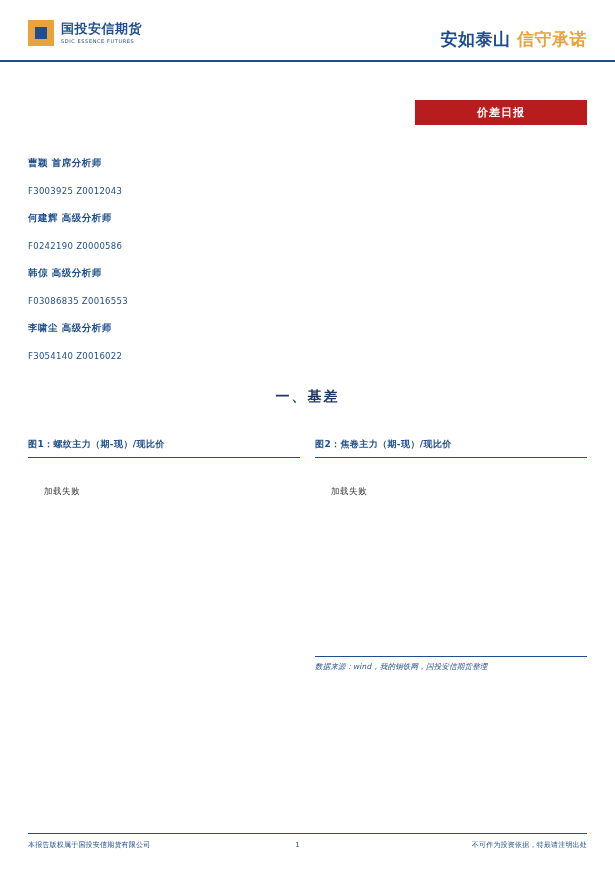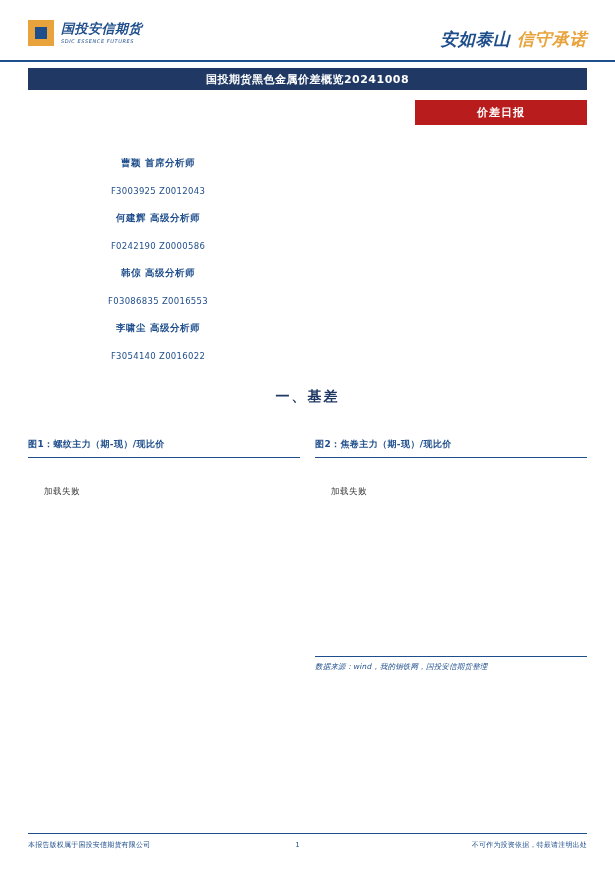--- a/index.html
+++ b/index.html
@@ -24,21 +24,20 @@
 
   
   .header {
     position: absolute;
     top: 0;
     left: 0;
     width: 615px;
     height: 62px;
     border-bottom: 2px solid #1f4e8c;
     box-sizing: border-box;
-    font-style: italic;
   }
   .logo-block {
     position: absolute;
     left: 28px;
     top: 20px;
     display: flex;
     align-items: center;
   }
   .logo-mark {
     width: 26px;
@@ -120,21 +119,20 @@
     justify-content: center;
     letter-spacing: 1px;
   }
 
   
   .analysts {
     position: absolute;
     top: 155px;
     left: 28px;
     width: 260px;
-    text-align: center;
   }
   .analyst {
     margin-bottom: 11px;
   }
   .analyst-name {
     font-size: 9.5px;
     font-weight: bold;
     color: #1f4e8c;
     line-height: 15px;
     letter-spacing: 0.5px;
@@ -234,21 +232,20 @@
         <div class="logo-cn">国投安信期货</div>
         <div class="logo-en">SDIC ESSENCE FUTURES</div>
       </div>
     </div>
     <div class="slogan">
       <span class="s1">安如泰山</span>
       <span class="s2">信守承诺</span>
     </div>
   </div>
 
-  <div class="title-bar">国投期货黑色金属价差概览20241008</div>
 
   <div class="report-tag">价差日报</div>
 
   <div class="analysts">
     <div class="analyst">
       <div class="analyst-name">曹颖 首席分析师</div>
       <div class="analyst-code">F3003925 Z0012043</div>
     </div>
     <div class="analyst">
       <div class="analyst-name">何建辉 高级分析师</div>

